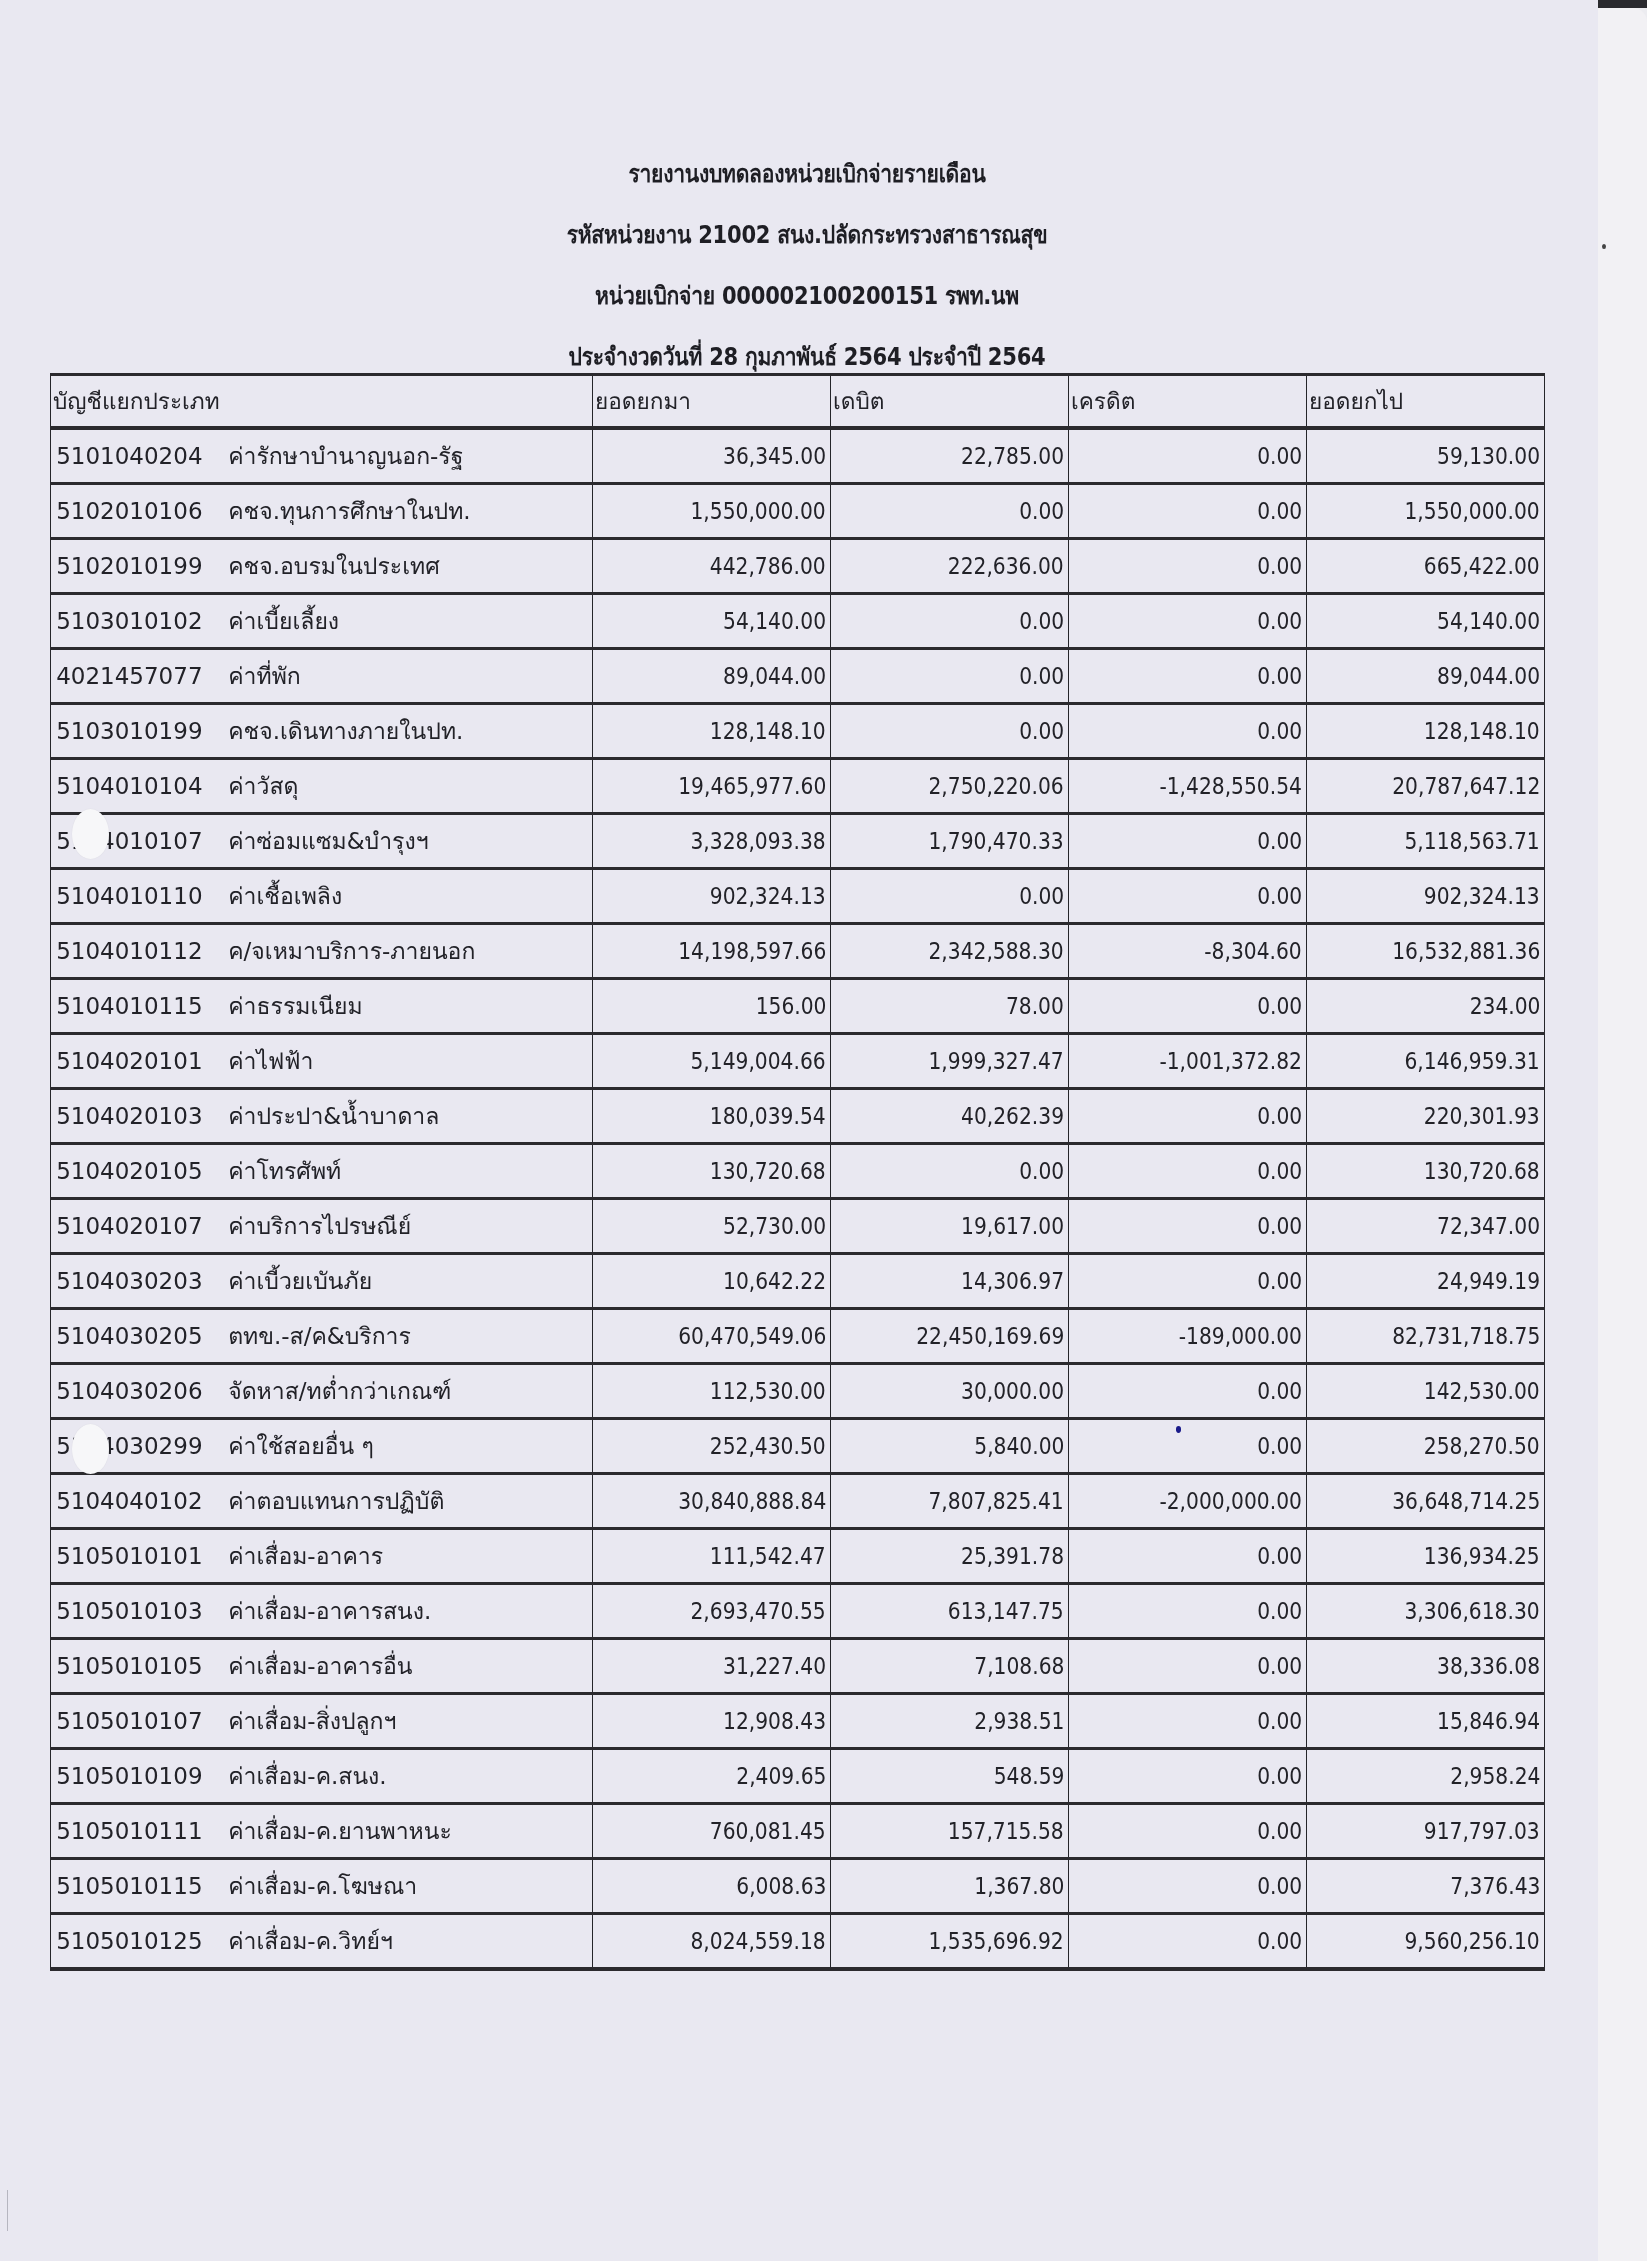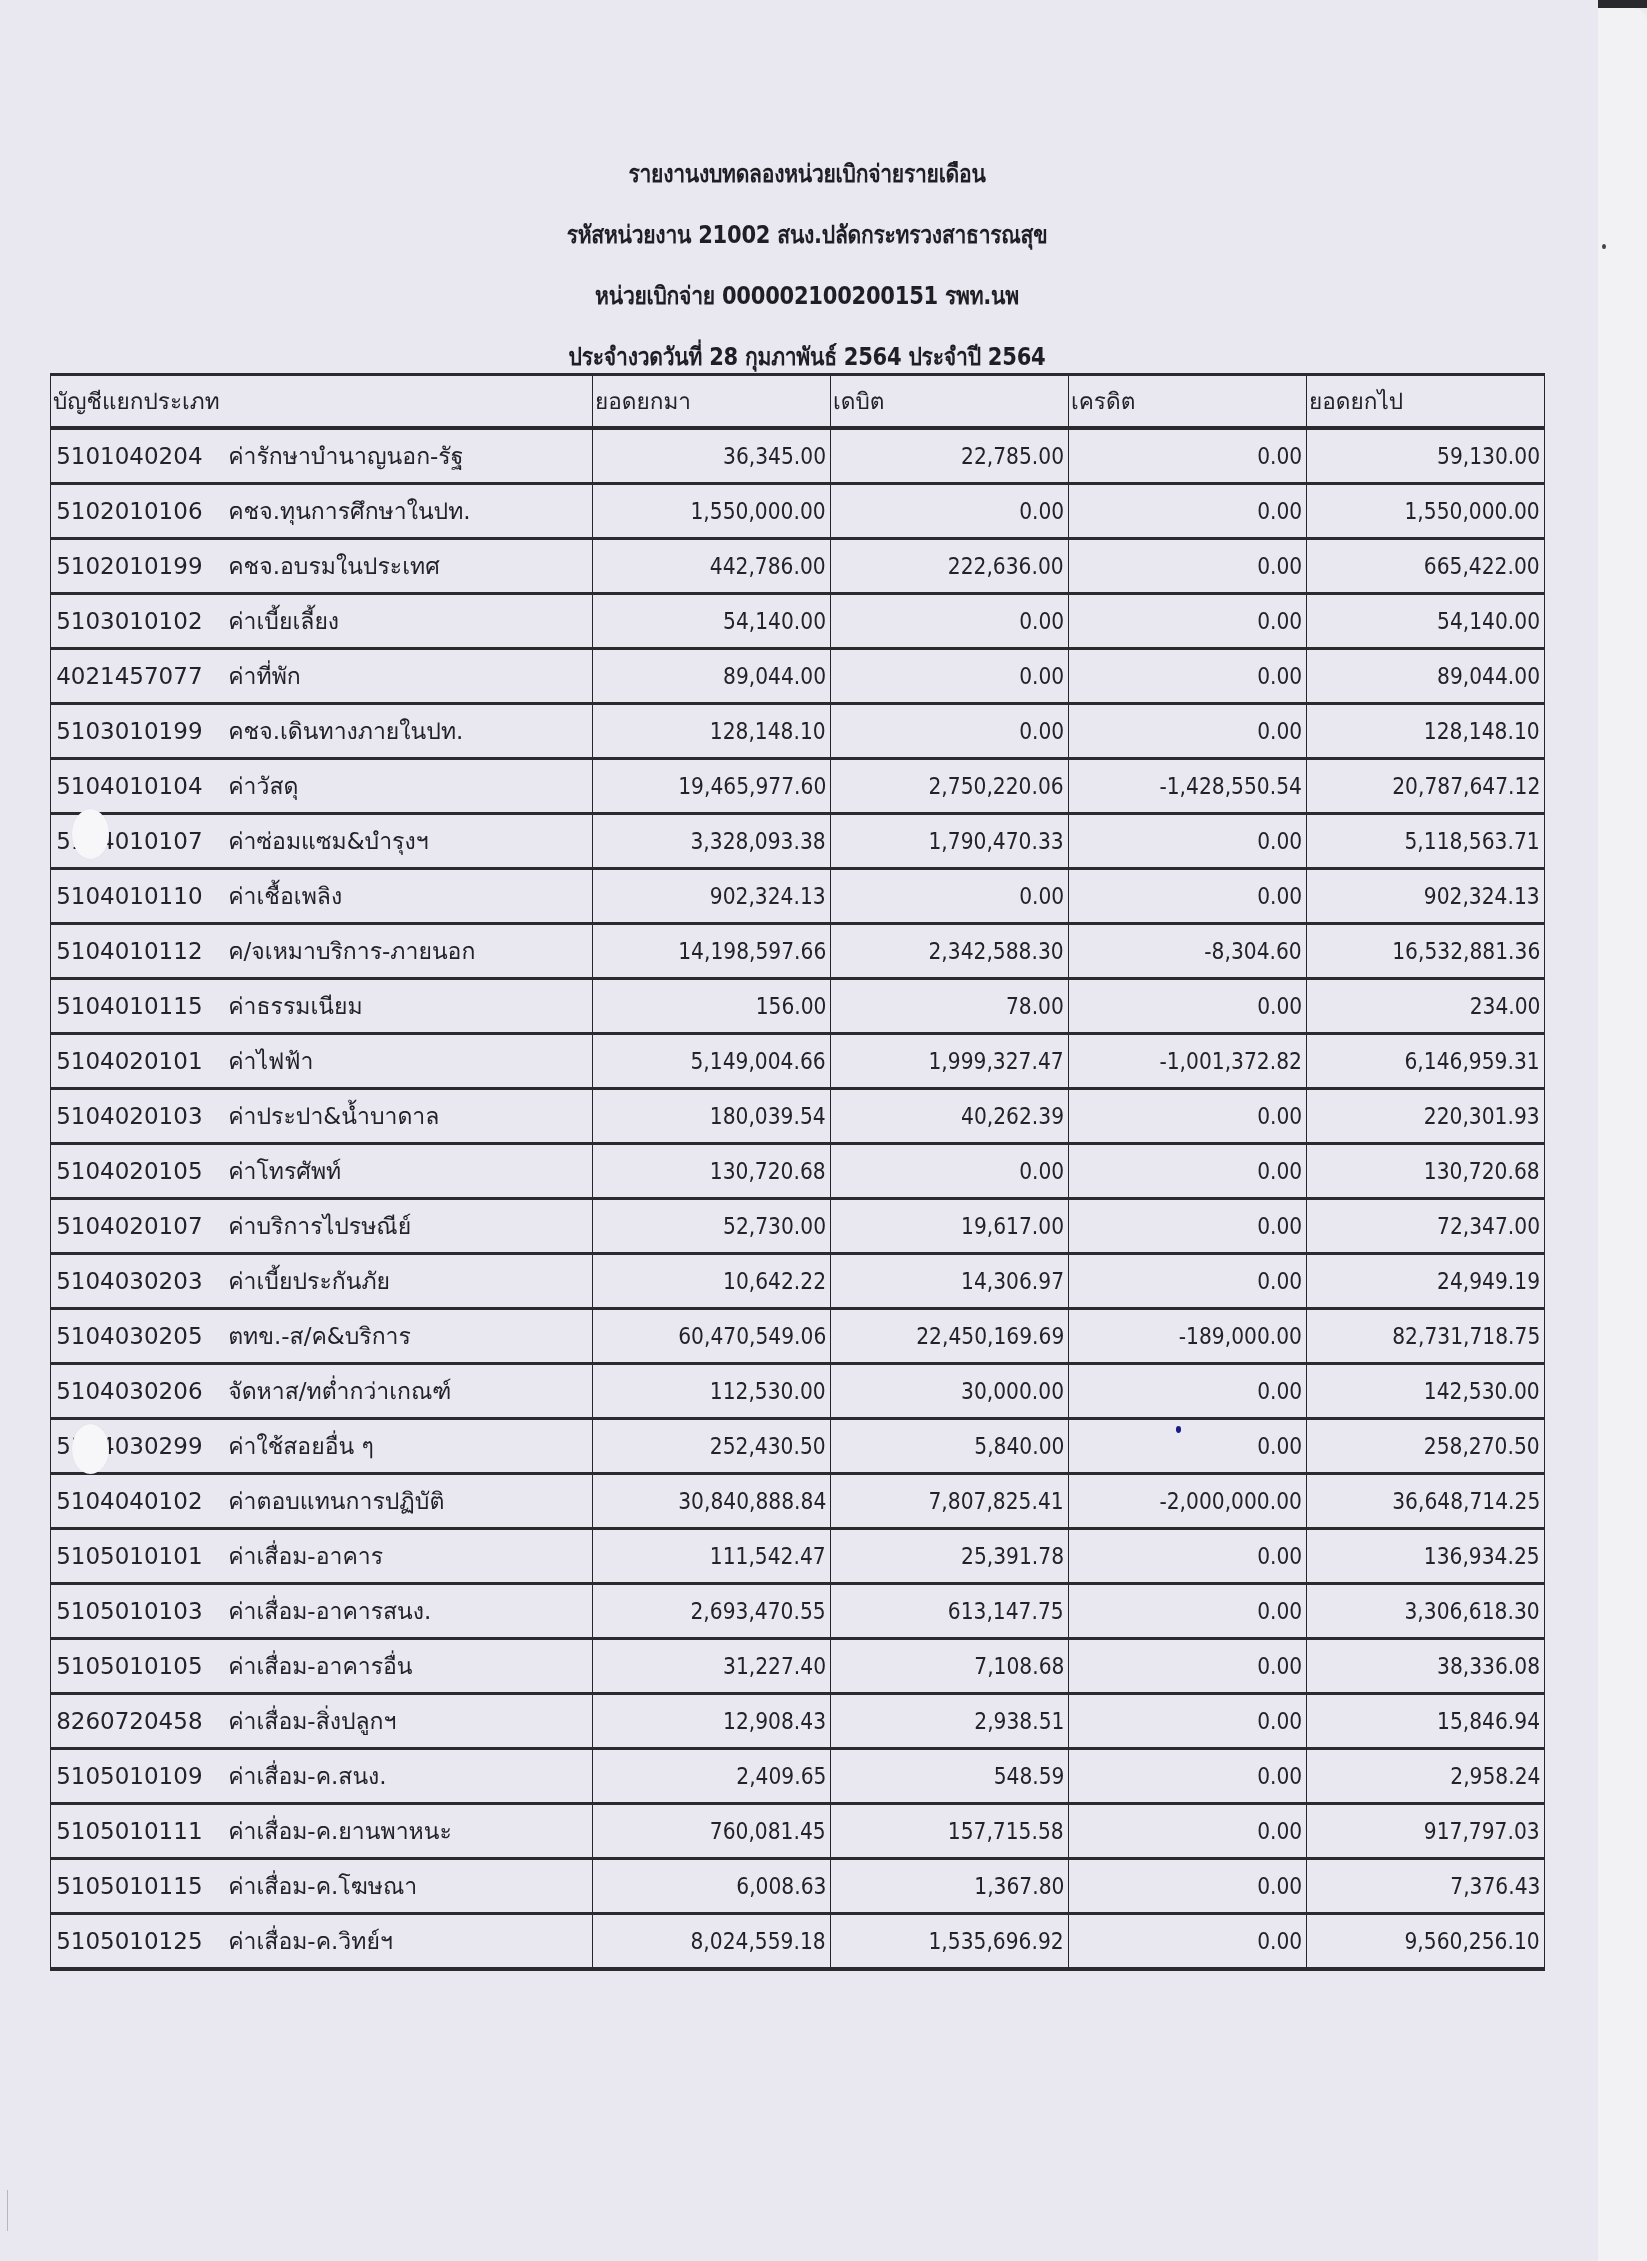--- a/index.html
+++ b/index.html
@@ -273,21 +273,21 @@
         <td class="num"><span class="num-text">130,720.68</span></td>
       </tr>
       <tr>
         <td><span class="acct-code">5104020107</span><span class="acct-name">ค่าบริการไปรษณีย์</span></td>
         <td class="num"><span class="num-text">52,730.00</span></td>
         <td class="num"><span class="num-text">19,617.00</span></td>
         <td class="num"><span class="num-text">0.00</span></td>
         <td class="num"><span class="num-text">72,347.00</span></td>
       </tr>
       <tr>
-        <td><span class="acct-code">5104030203</span><span class="acct-name">ค่าเบี้ยประกันภัย</span></td>
+        <td><span class="acct-code">5104030203</span><span class="acct-name">ค่าเบี้วยเบันภัย</span></td>
         <td class="num"><span class="num-text">10,642.22</span></td>
         <td class="num"><span class="num-text">14,306.97</span></td>
         <td class="num"><span class="num-text">0.00</span></td>
         <td class="num"><span class="num-text">24,949.19</span></td>
       </tr>
       <tr>
         <td><span class="acct-code">5104030205</span><span class="acct-name">ตทข.-ส/ค&amp;บริการ</span></td>
         <td class="num"><span class="num-text">60,470,549.06</span></td>
         <td class="num"><span class="num-text">22,450,169.69</span></td>
         <td class="num"><span class="num-text">-189,000.00</span></td>
@@ -329,21 +329,21 @@
         <td class="num"><span class="num-text">3,306,618.30</span></td>
       </tr>
       <tr>
         <td><span class="acct-code">5105010105</span><span class="acct-name">ค่าเสื่อม-อาคารอื่น</span></td>
         <td class="num"><span class="num-text">31,227.40</span></td>
         <td class="num"><span class="num-text">7,108.68</span></td>
         <td class="num"><span class="num-text">0.00</span></td>
         <td class="num"><span class="num-text">38,336.08</span></td>
       </tr>
       <tr>
-        <td><span class="acct-code">8260720458</span><span class="acct-name">ค่าเสื่อม-สิ่งปลูกฯ</span></td>
+        <td><span class="acct-code">5105010107</span><span class="acct-name">ค่าเสื่อม-สิ่งปลูกฯ</span></td>
         <td class="num"><span class="num-text">12,908.43</span></td>
         <td class="num"><span class="num-text">2,938.51</span></td>
         <td class="num"><span class="num-text">0.00</span></td>
         <td class="num"><span class="num-text">15,846.94</span></td>
       </tr>
       <tr>
         <td><span class="acct-code">5105010109</span><span class="acct-name">ค่าเสื่อม-ค.สนง.</span></td>
         <td class="num"><span class="num-text">2,409.65</span></td>
         <td class="num"><span class="num-text">548.59</span></td>
         <td class="num"><span class="num-text">0.00</span></td>

